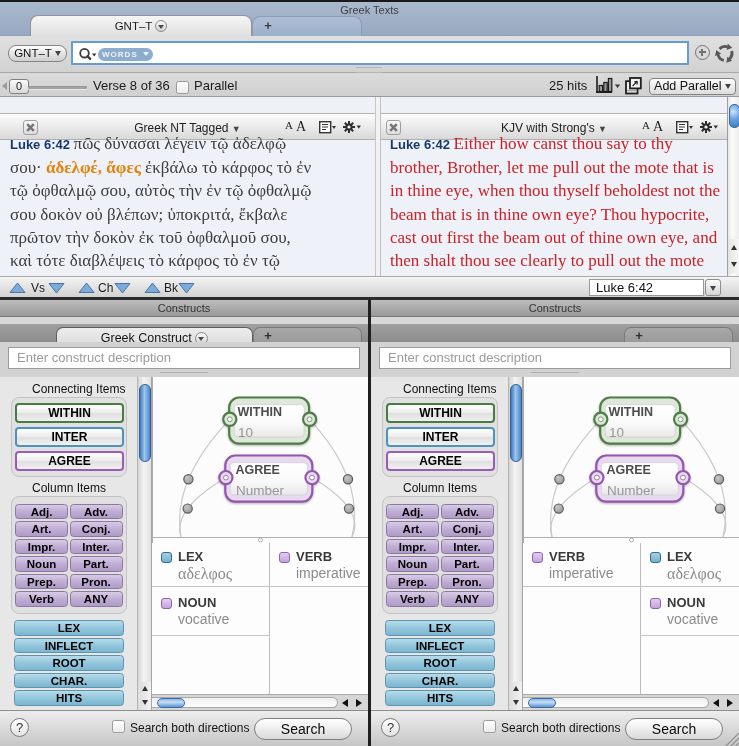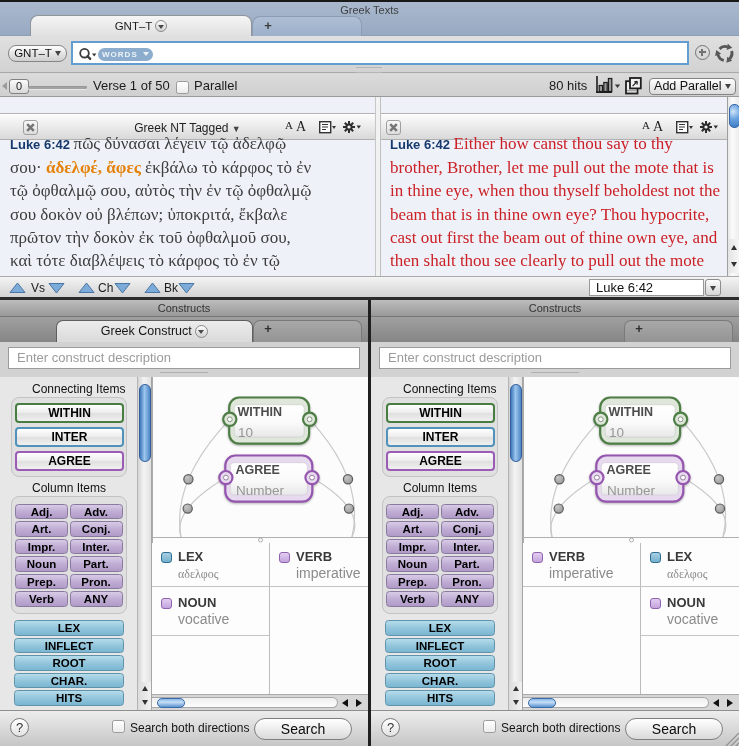--- a/index.html
+++ b/index.html
@@ -53,21 +53,21 @@
 #vfield{left:589px;top:2px;width:115px;height:17px;background:#fff;border:1px solid #989898;box-sizing:border-box;font-size:13px;color:#111;line-height:15px;padding-left:6px;}
 #vdrop{left:705px;top:2px;width:16px;height:17px;border:1px solid #8c8c8c;border-radius:3px;background:linear-gradient(#fbfbfb,#d5d5d5);box-sizing:border-box;}
 #vdrop .dna{position:absolute;left:4px;top:6px;}
 #darksep{left:0;top:297px;width:739px;height:3px;background:#2c2c2c;}
 
 .cpanel{top:300px;width:368px;height:446px;overflow:hidden;}
 #cpL{left:0;}
 #cpR{left:371px;}
 #cpdivider{left:368px;top:300px;width:3px;height:446px;background:#1f1f1f;}
 .ctitle{left:0;top:0;width:100%;height:17px;background:linear-gradient(#bdbdbd,#999999);border-bottom:1px solid #777;box-sizing:border-box;text-align:center;font-size:11px;color:#333;line-height:16px;}
-.ctabrow{left:0;top:17px;width:100%;height:25px;background:linear-gradient(#a0a0a0,#858585);}
+.ctabrow{left:0;top:24px;width:100%;height:25px;background:linear-gradient(#a0a0a0,#858585);}
 .ctab{left:56px;top:3px;width:197px;height:22px;background:linear-gradient(#ececec,#dadada);border:1px solid #5e5e5e;border-bottom:none;border-radius:7px 7px 0 0;box-sizing:border-box;text-align:center;font-size:12.5px;color:#151515;line-height:21px;}
 .cplus{left:258px;top:4px;width:20px;text-align:center;font-size:13px;font-weight:bold;color:#2e2e2e;}
 .cdesc{left:0;top:42px;width:100%;height:35px;background:#d2d2d2;}
 .cfield{left:8px;top:5px;width:352px;height:22px;background:#fff;border:1px solid #9b9b9b;box-sizing:border-box;font-size:13px;color:#9b9b9b;line-height:20px;padding-left:8px;}
 .grip{left:160px;top:30px;width:48px;height:4px;border-top:1px solid #b0b0b0;border-bottom:1px solid #b0b0b0;}
 .cmain{left:0;top:77px;width:100%;height:333px;background:#fcfcfc;}
 .sidebar{left:0;top:0;width:137px;height:333px;background:#e7e7e7;}
 .sblabel{left:32px;font-size:12px;color:#111;}
 .groupbox{left:11px;width:116px;background:#e0e0e0;border:1px solid #c3c3c3;border-radius:8px;box-sizing:border-box;}
 .conbtn{left:15px;width:109px;height:20px;border-radius:4px;box-sizing:border-box;background:linear-gradient(#ffffff,#ededed 46%,#e0e0e0 54%,#f0f0f0);text-align:center;font-size:12px;font-weight:bold;color:#000;line-height:16.5px;}
@@ -75,21 +75,21 @@
 .blubtn{left:14px;width:110px;height:15.5px;border:1px solid #5e93ab;border-radius:3.5px;box-sizing:border-box;background:linear-gradient(#b5dcea,#94c6dc 50%,#7ab6d2);text-align:center;font-size:11.5px;font-weight:bold;color:#000;line-height:14px;}
 .vscroll{left:137px;top:0;width:15px;height:333px;background:linear-gradient(90deg,#d4d4d4,#f4f4f4 45%,#e0e0e0);border-left:1px solid #b3b3b3;border-right:1px solid #a5a5a5;box-sizing:border-box;}
 .vthumb{left:138.5px;top:7px;width:12px;height:78px;border-radius:6px;background:linear-gradient(90deg,#3f78ba,#9cc6ee 45%,#4f86c6);border:0.5px solid #33609c;box-sizing:border-box;}
 .varrbox{left:137px;width:15px;height:14px;background:linear-gradient(90deg,#dcdcdc,#f2f2f2);border-left:1px solid #b3b3b3;border-right:1px solid #a5a5a5;box-sizing:border-box;}
 .colarea{left:152px;top:166px;width:216px;height:151px;background:#fdfdfd;}
 .csq{width:11px;height:11px;border-radius:3px;box-sizing:border-box;}
 .csq.blue{background:linear-gradient(#a8cfe2,#74b0cc);border:1.5px solid #2e6e94;}
 .csq.pur{background:linear-gradient(#e2cdf2,#c3a3dd);border:1.5px solid #8f62ae;}
 .collbl{font-size:13px;font-weight:bold;color:#3a3a3a;}
 .colsub{font-size:14px;color:#8b8b8b;}
-.greeksub{font-family:"Liberation Serif",serif;font-size:12px;color:#8b8b8b;}
+.greeksub{font-family:"Liberation Serif",serif;font-size:16px;color:#8b8b8b;}
 .hsb{left:152px;top:317px;width:216px;height:16px;background:#d6d6d6;border-top:1px solid #aaa;box-sizing:border-box;}
 .hsbtrack{left:0;top:2px;width:186px;height:11px;background:linear-gradient(#efefef,#fdfdfd);border:1px solid #a8a8a8;border-left:none;border-radius:0 6px 6px 0;box-sizing:border-box;}
 .hsbthumb{left:5px;top:3px;width:28px;height:10px;border-radius:5px;background:linear-gradient(#8ab6e8,#c7dff7 40%,#5b92cf);border:0.5px solid #3a6ca8;box-sizing:border-box;}
 .larr{width:0;height:0;border-top:4px solid transparent;border-bottom:4px solid transparent;border-right:6px solid #111;}
 .rarr{width:0;height:0;border-top:4px solid transparent;border-bottom:4px solid transparent;border-left:6px solid #111;}
 .cbottom{left:0;top:410px;width:100%;height:36px;background:linear-gradient(#ededed,#c6c6c6);border-top:1px solid #8e8e8e;box-sizing:border-box;}
 .qmark{left:10px;top:7px;width:19px;height:19px;border:1.5px solid #7a7a7a;border-radius:50%;background:linear-gradient(#fff,#e2e2e2);box-sizing:border-box;text-align:center;font-size:13px;color:#333;line-height:17px;}
 .searchbtn{left:254px;top:7px;width:98px;height:22px;border:1px solid #7f7f7f;border-radius:11px;background:linear-gradient(#ffffff,#efefef 45%,#d9d9d9);box-sizing:border-box;text-align:center;font-size:14px;color:#0a0a0a;line-height:20px;}
 .sbd{top:10px;font-size:12px;color:#151515;}
 </style>
@@ -129,24 +129,24 @@
         <path d="M 1 -10.2 L 6.2 -7 L 1 -3.8 Z" transform="rotate(250)"></path>
       </g>
     </g>
   </svg>
 </div>
 
 <div class="abs" id="toolrow">
   <div class="abs" id="slarrow"></div>
   <div class="abs" id="sliderzero">0</div>
   <div class="abs" id="groove"></div>
-  <div class="abs tbtext" style="left:93px;">Verse 1 of 50</div>
+  <div class="abs tbtext" style="left:93px;">Verse 8 of 36</div>
   <div class="abs cb" style="left:176px;top:7px;"></div>
   <div class="abs tbtext" style="left:194px;">Parallel</div>
-  <div class="abs tbtext" style="left:549px;">80 hits</div>
+  <div class="abs tbtext" style="left:549px;">25 hits</div>
   <svg class="abs" style="left:595px;top:2px" width="26" height="18" viewBox="0 0 26 18">
     <line x1="2" y1="0" x2="2" y2="17" stroke="#1c1c1c" stroke-width="1.6"></line>
     <line x1="1.2" y1="16.2" x2="17" y2="16.2" stroke="#1c1c1c" stroke-width="1.6"></line>
     <rect x="4.2" y="9.5" width="3.4" height="6" fill="#9a9a9a" stroke="#1c1c1c" stroke-width="1.2"></rect>
     <rect x="8.8" y="6.5" width="3.4" height="9" fill="#9a9a9a" stroke="#1c1c1c" stroke-width="1.2"></rect>
     <rect x="13.4" y="2.5" width="3.4" height="13" fill="#9a9a9a" stroke="#1c1c1c" stroke-width="1.2"></rect>
     <path d="M19.8 8.5 l5.4 0 l-2.7 3.6 z" fill="#3a3a3a"></path>
   </svg>
   <svg class="abs" style="left:625px;top:3px" width="17" height="18" viewBox="0 0 17 18">
     <rect x="1" y="4.2" width="11.5" height="12.3" fill="#f0f0f0" stroke="#1e1e1e" stroke-width="1.8"></rect>
@@ -190,20 +190,21 @@
 τῷ ὀφθαλμῷ σου, αὐτὸς τὴν ἐν τῷ ὀφθαλμῷ<br>
 σου δοκὸν οὐ βλέπων; ὑποκριτά, ἔκβαλε<br>
 πρῶτον τὴν δοκὸν ἐκ τοῦ ὀφθαλμοῦ σου,<br>
 καὶ τότε διαβλέψεις τὸ κάρφος τὸ ἐν τῷ<br>
 ὀφθαλμῷ τοῦ ἀδελφοῦ σου ἐκβαλεῖν.
   </div>
   <div class="abs phead" style="left:381px;width:346px;">
     <div class="abs closebox" style="left:5px;"><svg width="13" height="13" viewBox="0 0 13 13">
           <path d="M3.2 3.2 L9.8 9.8 M9.8 3.2 L3.2 9.8" stroke="#757575" stroke-width="2.5"></path>
         </svg></div>
+    <div class="abs ptitle">KJV with Strong's <span style="font-size:9px;color:#444;">▼</span></div>
     <div class="abs paa" style="left:261px;font-size:11px;">A</div>
     <div class="abs paa" style="left:272px;font-size:14px;">A</div>
     <svg class="abs" style="left:295px;top:7px" width="17" height="13" viewBox="0 0 17 13">
       <rect x="0.7" y="0.7" width="11" height="11" fill="#fdfdfd" stroke="#333" stroke-width="1.4"></rect>
       <path d="M3 3.5 h6 M3 6 h6 M3 8.5 h4" stroke="#333" stroke-width="1"></path>
       <path d="M13 5 l4 0 l-2 3 z" fill="#333"></path>
     </svg>
     <svg class="abs" style="left:318px;top:6px" width="19" height="14" viewBox="0 0 19 14">
       <g fill="#2e2e2e">
           <circle cx="7" cy="7" r="3.6"></circle>

